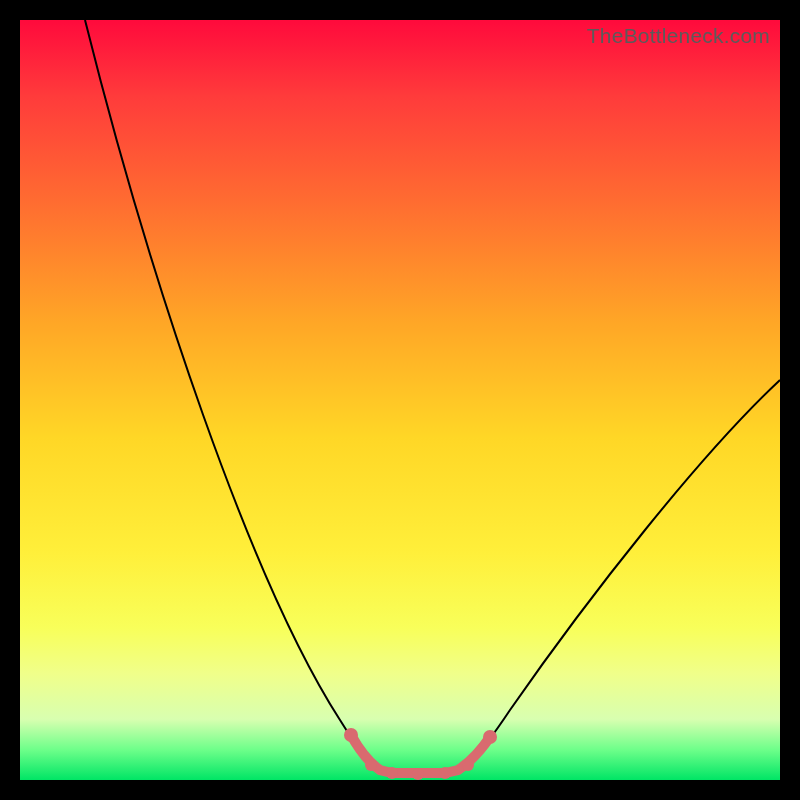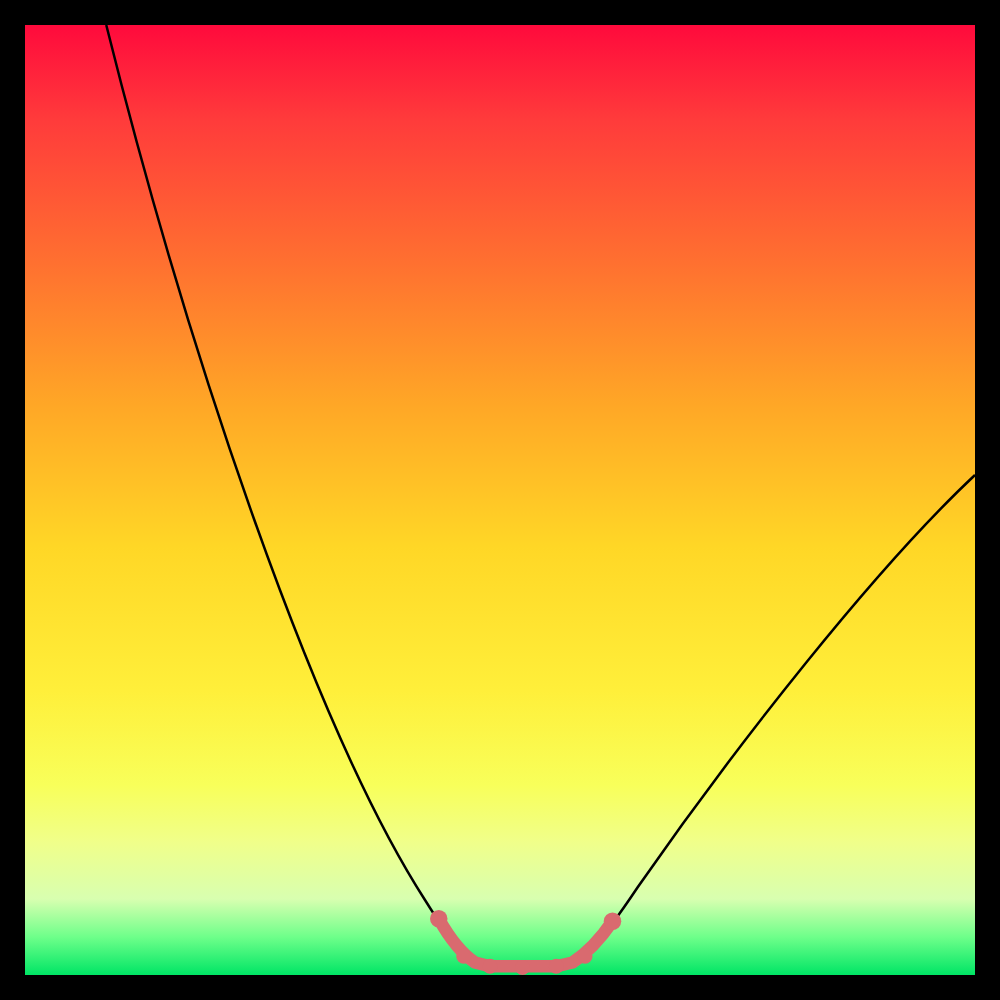--- a/index.html
+++ b/index.html
@@ -58,20 +58,21 @@
     stroke-linecap: round;
   }
   .dot {
     fill: #d96a6f;
   }
 </style>
 </head>
 <body>
 <div class="frame">
   <div class="plot-area">
+    <div class="watermark">TheBottleneck.com</div>
     <svg class="curve" viewBox="0 0 760 760">
 
       <path class="blackline" d="M 65 0
            C 130 260, 230 560, 320 700
            C 345 740, 355 752, 372 752"></path>
       <path class="blackline" d="M 425 752
            C 445 752, 460 735, 490 690
            C 570 575, 680 435, 760 360"></path>
 
       <path class="blackline" d="M 372 752 L 425 752"></path>

